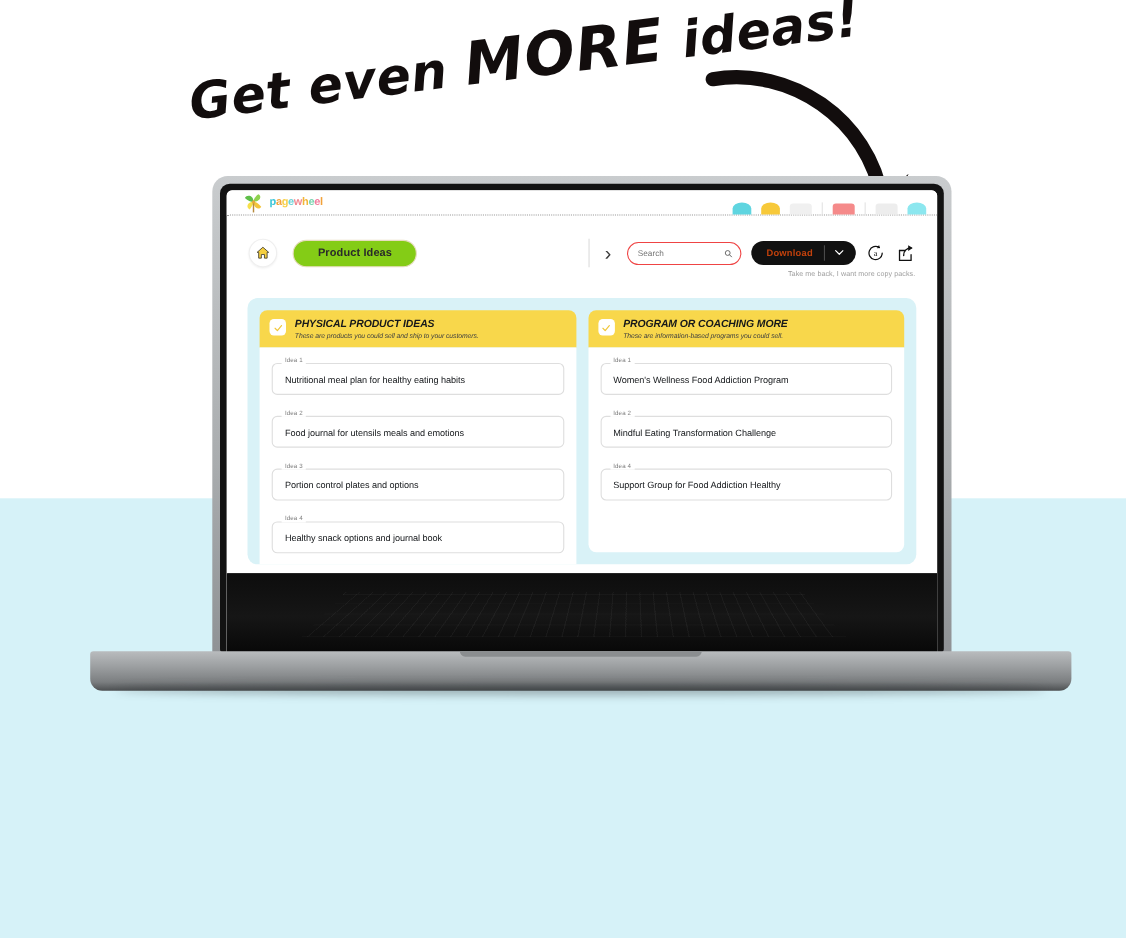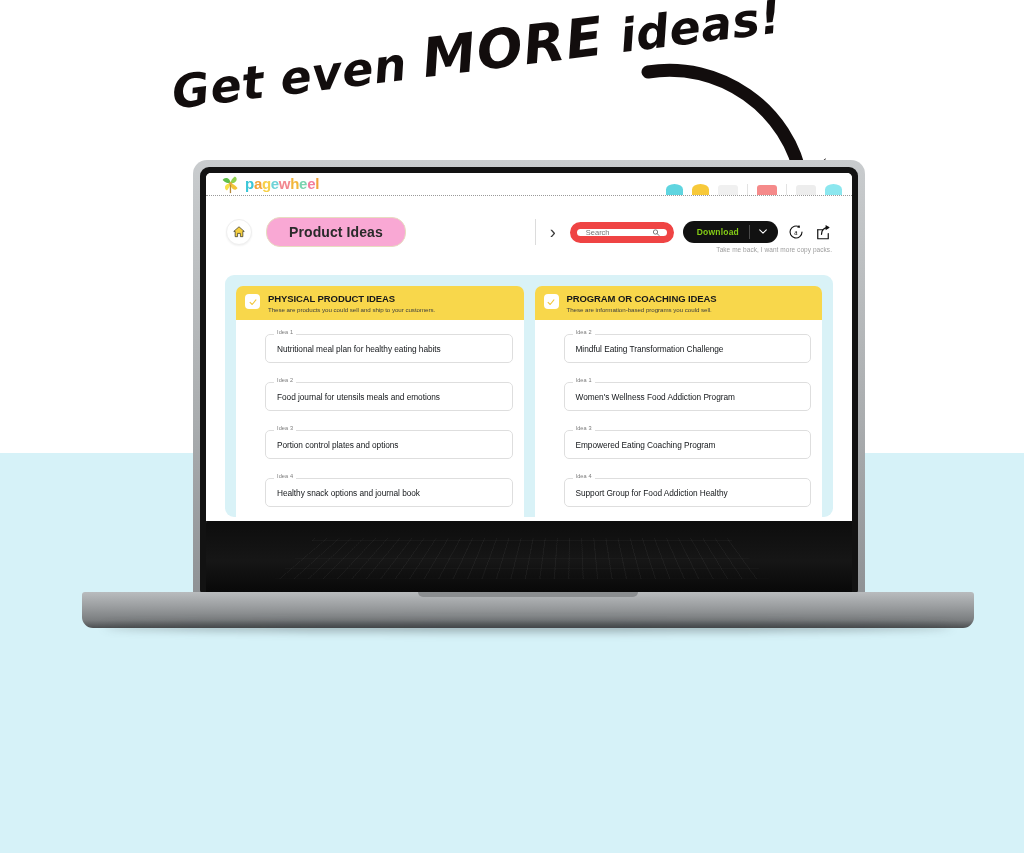--- a/index.html
+++ b/index.html
@@ -94,21 +94,21 @@
 
   
   #app-topbar{
     height:23px; background:#ffffff; position:relative;
     border-bottom:1px dotted #9a9a9a;
     display:flex; align-items:flex-end;
   }
   #brand{ display:flex; align-items:center; gap:4px; padding-left:14px; padding-bottom:1px;}
   #pinwheel{ width:21px; height:21px; position:relative; }
   #brandname{
-    font-size:15px; font-weight:bold; letter-spacing:-0.3px; line-height:14px;
+    font-size:10px; font-weight:bold; letter-spacing:-0.3px; line-height:14px;
     white-space:nowrap;
   }
   #brandname i{ font-style:normal; }
   #topbar-right{
     position:absolute; right:10px; bottom:0px;
     display:flex; align-items:flex-end; gap:9px;
   }
   .tb-chip{ width:17px; height:11px; border-radius:50% 50% 0 0; }
   .tb-box { width:20px; height:10px; border-radius:3px 3px 0 0; }
   .tb-sep { width:1px; height:11px; background:#e3e3e3; }
@@ -119,45 +119,45 @@
   }
   #home-btn{
     width:26px; height:26px; border-radius:50%;
     background:#fff; border:1px solid #efefef;
     display:flex; align-items:center; justify-content:center;
     box-shadow:0 1px 2px rgba(0,0,0,0.06);
     flex:0 0 auto;
   }
   #crumb-pill{
     margin-left:14px;
-    background:#f9a8d4; border:1px solid #e7dcc0;
+    background:#84cc16; border:1px solid #e7dcc0;
     border-radius:14px; padding:6px 22px;
-    font-size:14px; font-weight:bold; color:#2a2a2a; letter-spacing:0.1px;
+    font-size:10px; font-weight:bold; color:#2a2a2a; letter-spacing:0.1px;
     white-space:nowrap;
   }
   #head-right{
     margin-left:auto; display:flex; align-items:center; gap:0;
   }
   #chev-sep{
     font-size:18px; color:#3a3a3a; margin-right:14px; line-height:1;
     padding-left:14px; border-left:1px solid #dcdcdc; height:26px;
     display:flex; align-items:center;
   }
   #search-box{
-    width:104px; height:21px; border:7px solid #ef4444; border-radius:11px;
+    width:104px; height:21px; border:1px solid #ef4444; border-radius:11px;
     display:flex; align-items:center; padding:0 7px;
     background:#fff;
   }
   #search-input{
     border:0; outline:0; font-size:7.5px; color:#8d8d8d; width:100%;
     font-family:"Liberation Sans", sans-serif; background:transparent;
   }
   #download-btn{
     margin-left:9px; height:22px; background:#111111; border-radius:11px;
-    display:flex; align-items:center; color:#84cc16; padding:0 2px 0 0;
+    display:flex; align-items:center; color:#c2410c; padding:0 2px 0 0;
   }
   #download-label{ font-size:8.5px; font-weight:bold; padding:0 10px 0 14px; letter-spacing:0.2px;}
   #download-split{ width:1px; height:14px; background:#4a4a4a; }
   #download-caret{ padding:0 9px; font-size:8px; line-height:1; }
   .icon-btn{
     width:19px; height:19px; margin-left:8px;
     display:flex; align-items:center; justify-content:center;
   }
   #subnote{
     position:absolute; right:20px; top:50px;
@@ -170,34 +170,34 @@
     background:#d9f2f7;
     border-radius:9px;
     padding:11px;
     height:242px;
     overflow:hidden;
     display:flex; gap:11px;
   }
   .col{ flex:1; display:flex; flex-direction:column; }
   .col-head{
     background:#f8d74b; border-radius:7px 7px 0 0;
-    padding:7px 9px; display:flex; align-items:flex-start; gap:8px;
+    padding:7px 9px; display:flex; align-items:flex-start; gap:8px;font-style:italic;
   }
   .chk{
     width:15px; height:15px; background:#fff; border-radius:4px;
     display:flex; align-items:center; justify-content:center; flex:0 0 auto;
     margin-top:1px;
   }
   .col-title{ font-size:9.5px; font-weight:bold; color:#16181a; letter-spacing:-0.1px; line-height:11px;}
   .col-sub{ font-size:6.2px; color:#3b3d3f; margin-top:2px; letter-spacing:-0.05px;}
   .col-body{
     background:#ffffff; border-radius:0 0 7px 7px; flex:1;
     padding:14px 11px 0 11px;
   }
-  .field{ position:relative; margin-bottom:19px;margin-left:18px; }
+  .field{ position:relative; margin-bottom:19px; }
   .field-label{
     position:absolute; left:9px; top:-5px; background:#fff;
     padding:0 3px; font-size:5.6px; color:#7c7c7c; letter-spacing:0.1px;
   }
   .field-input{
     border:1px solid #dedede; border-radius:5px;
     height:29px; display:flex; align-items:center;
     padding:0 11px; font-size:8.3px; color:#14171a; letter-spacing:-0.05px;
     background:#fff;
     white-space:nowrap; overflow:hidden;
@@ -337,36 +337,32 @@
           </div>
 
           <div class="col">
             <div class="col-head">
               <div class="chk">
                 <svg width="10" height="10" viewBox="0 0 24 24">
                   <path d="M5 13 L10 18 L19 7" fill="none" stroke="#f0c73c" stroke-width="2.6" stroke-linecap="round" stroke-linejoin="round"></path>
                 </svg>
               </div>
               <div>
-                <div class="col-title">PROGRAM OR COACHING IDEAS</div>
+                <div class="col-title">PROGRAM OR COACHING MORE</div>
                 <div class="col-sub">These are information-based programs you could sell.</div>
               </div>
             </div>
             <div class="col-body">
+              <div class="field">
+                <span class="field-label">Idea 1</span>
+                <div class="field-input">Women's Wellness Food Addiction Program</div>
+              </div>
               <div class="field">
                 <span class="field-label">Idea 2</span>
                 <div class="field-input">Mindful Eating Transformation Challenge</div>
-              </div>
-              <div class="field">
-                <span class="field-label">Idea 1</span>
-                <div class="field-input">Women's Wellness Food Addiction Program</div>
-              </div>
-              <div class="field">
-                <span class="field-label">Idea 3</span>
-                <div class="field-input">Empowered Eating Coaching Program</div>
               </div>
               <div class="field">
                 <span class="field-label">Idea 4</span>
                 <div class="field-input">Support Group for Food Addiction Healthy</div>
               </div>
             </div>
           </div>
 
         </div>
 

